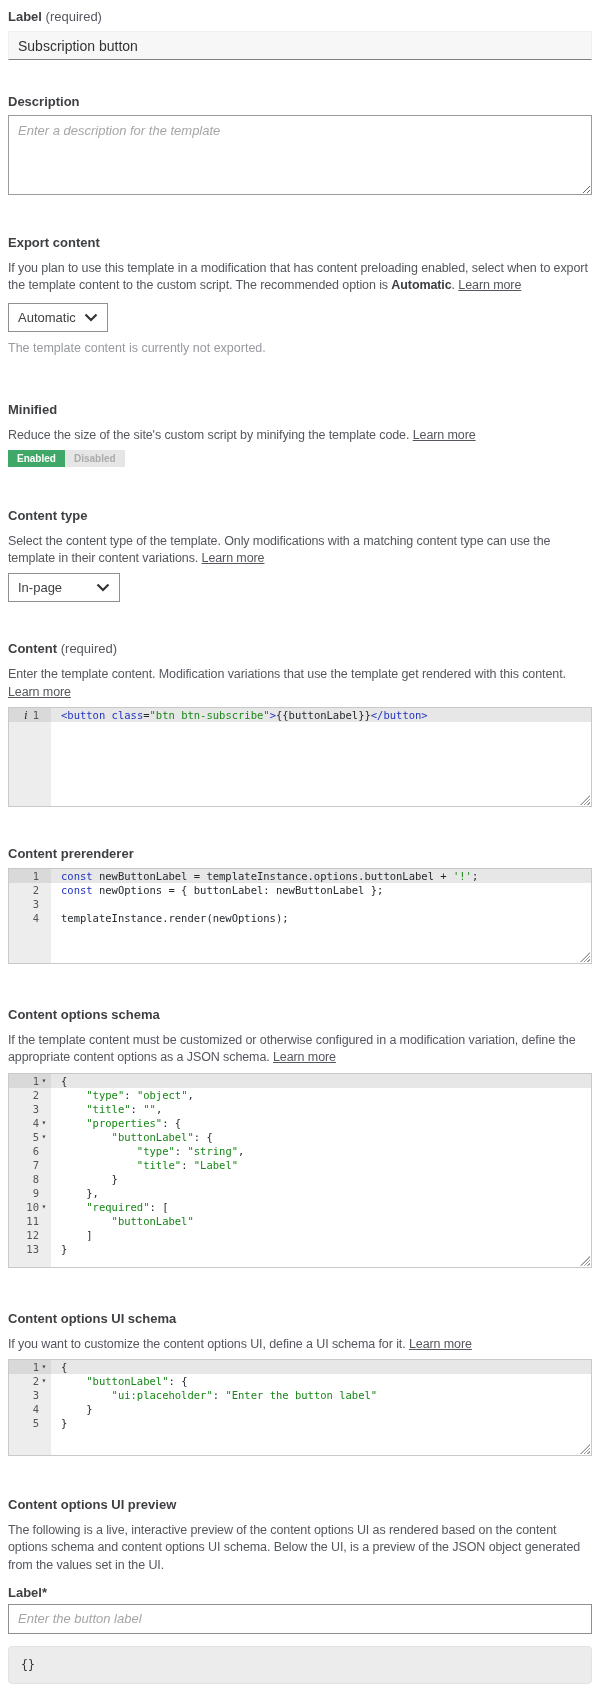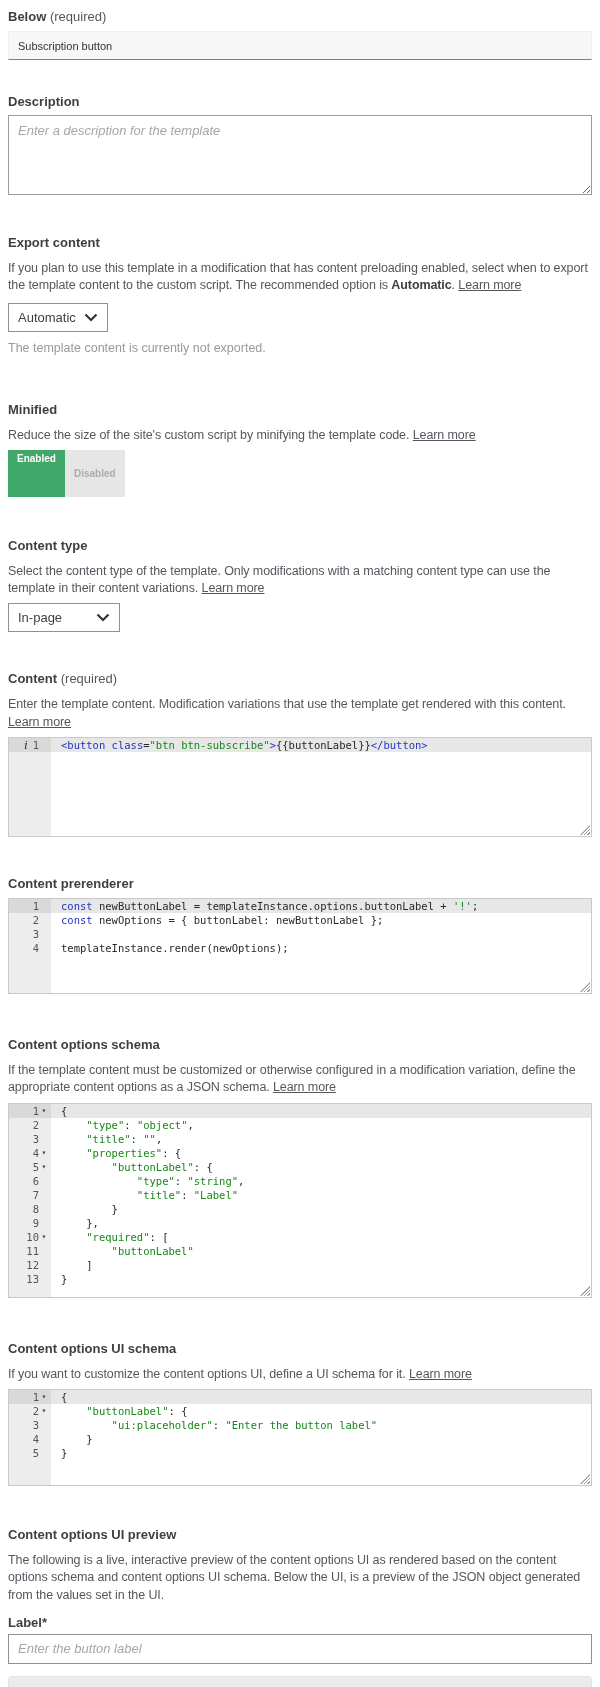--- a/index.html
+++ b/index.html
@@ -14,42 +14,42 @@
   .label { font-weight:bold; color:#3d3f42; font-size:13px; line-height:17px; }
   .label .req { font-weight:normal; color:#55575e; }
   .para { line-height:17.3px; margin-top:9px; letter-spacing:-0.1px; }
   .para b { color:#3d3f42; }
   a.learn { color:#55575e; text-decoration:underline; cursor:pointer; }
 
   
   .name-input {
     margin-top:6px; width:100%; height:29px;
     background:#f7f7f7; border:1px solid #f0f0f0; border-bottom:1px solid #7f7f7f;
-    font-family:"Liberation Sans", sans-serif; font-size:11px; color:#333; padding:0 9px;
+    font-family:"Liberation Sans", sans-serif; font-size:14px; color:#333; padding:0 9px;
   }
   .desc-textarea {
     margin-top:5px; width:100%; height:80px; resize:both;
     border:1px solid #9b9b9b; background:#fff; padding:7px 9px;
     font-family:"Liberation Sans", sans-serif; font-size:13px; color:#333;
   }
   .desc-textarea::placeholder, .preview-input::placeholder { font-style:italic; color:#a6a6a6; }
 
   
   .select-box {
     margin-top:8px; display:inline-flex; align-items:center;
     border:1px solid #8f8f8f; background:#fff; height:29px;
     padding:0 9px; gap:8px; color:#3d3f42; font-size:13px; cursor:pointer;
   }
   .select-box.wide { width:112px; justify-content:space-between; }
   .status-text { margin-top:8px; color:#97999e; line-height:17px; }
 
   
   .toggle { display:inline-flex; margin-top:6px; font-size:10px; font-weight:bold;border-radius:6px; }
   .toggle .on  { background:#3fa768; color:#fff; padding:3px 9px; }
-  .toggle .off { background:#e6e6e6; color:#ababab; padding:18px 9px; }
+  .toggle .off { background:#e6e6e6; color:#ababab; padding:3px 9px; }
 
   
   .editor {
     position:relative; margin-top:6px; width:100%;
     border:1px solid #c9c9c9; overflow:hidden;
     background:linear-gradient(to right, #ededed 42px, #ffffff 42px);
     font-family:"DejaVu Sans Mono", monospace; font-size:10.5px; line-height:14px;
   }
   .ed-row { display:flex; }
   .ed-row.active { background:#e7e7e7; }
@@ -82,21 +82,21 @@
     padding:11px 12px; font-family:"DejaVu Sans Mono", monospace; font-size:11.5px; color:#333;
   }
 
   .chev { display:block; }
 </style>
 </head>
 <body>
 
 <div>
   <div class="label">
-    <span>Below</span>
+    <span>Label</span>
     <span class="req"> </span><span class="req">(required)</span>
   </div>
   <input class="name-input" type="text" value="Subscription button" style="">
 </div>
 
 <div class="section" style="margin-top:33px">
   <div class="label">Description</div>
   <textarea class="desc-textarea" placeholder="Enter a description for the template" style=""></textarea>
 </div>
 

